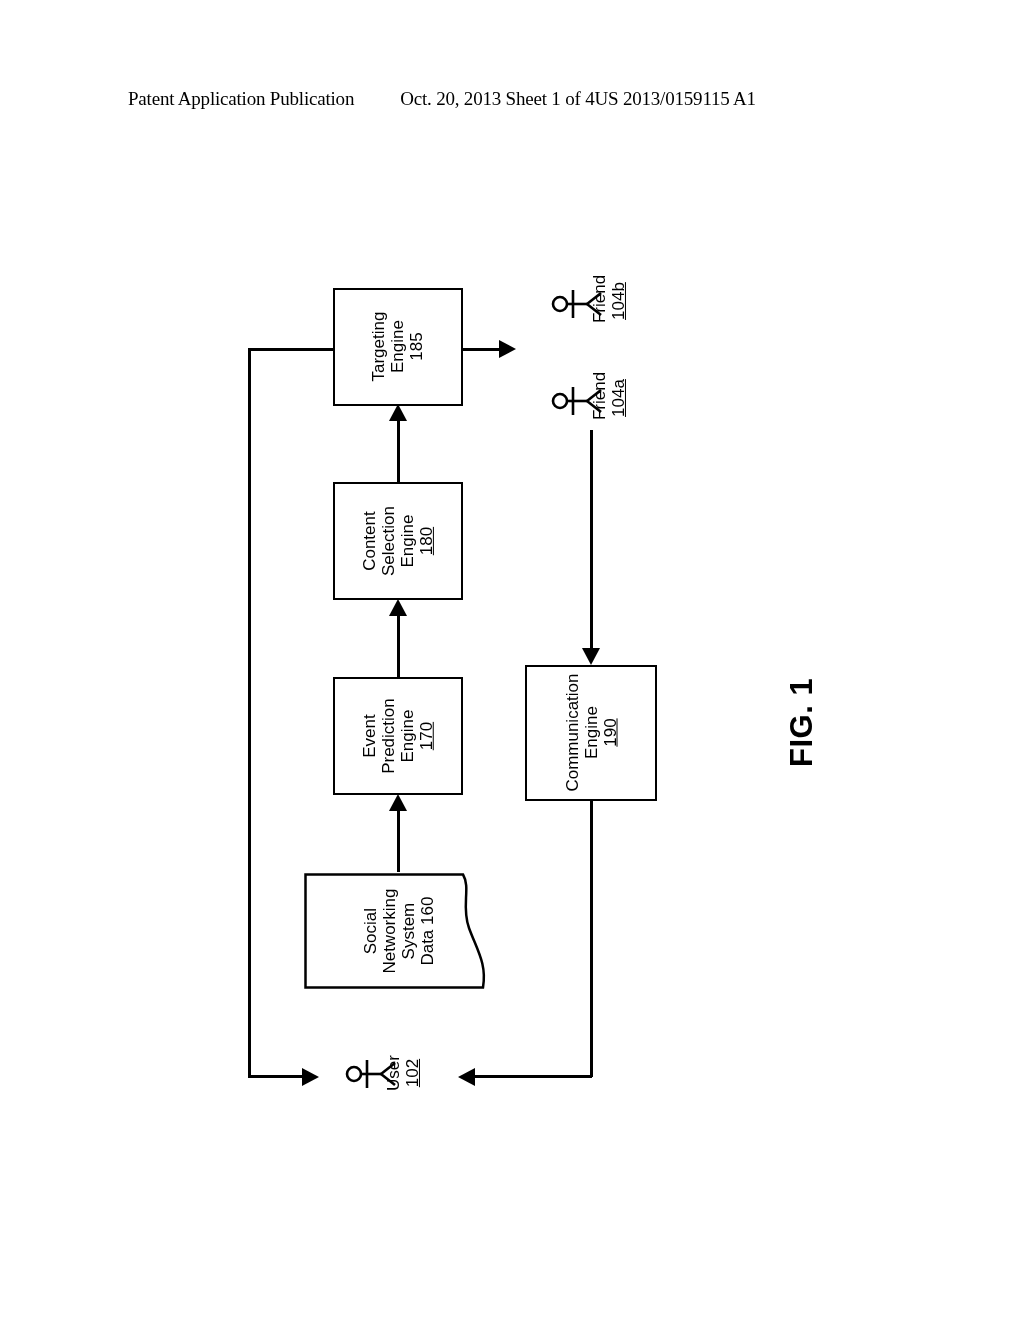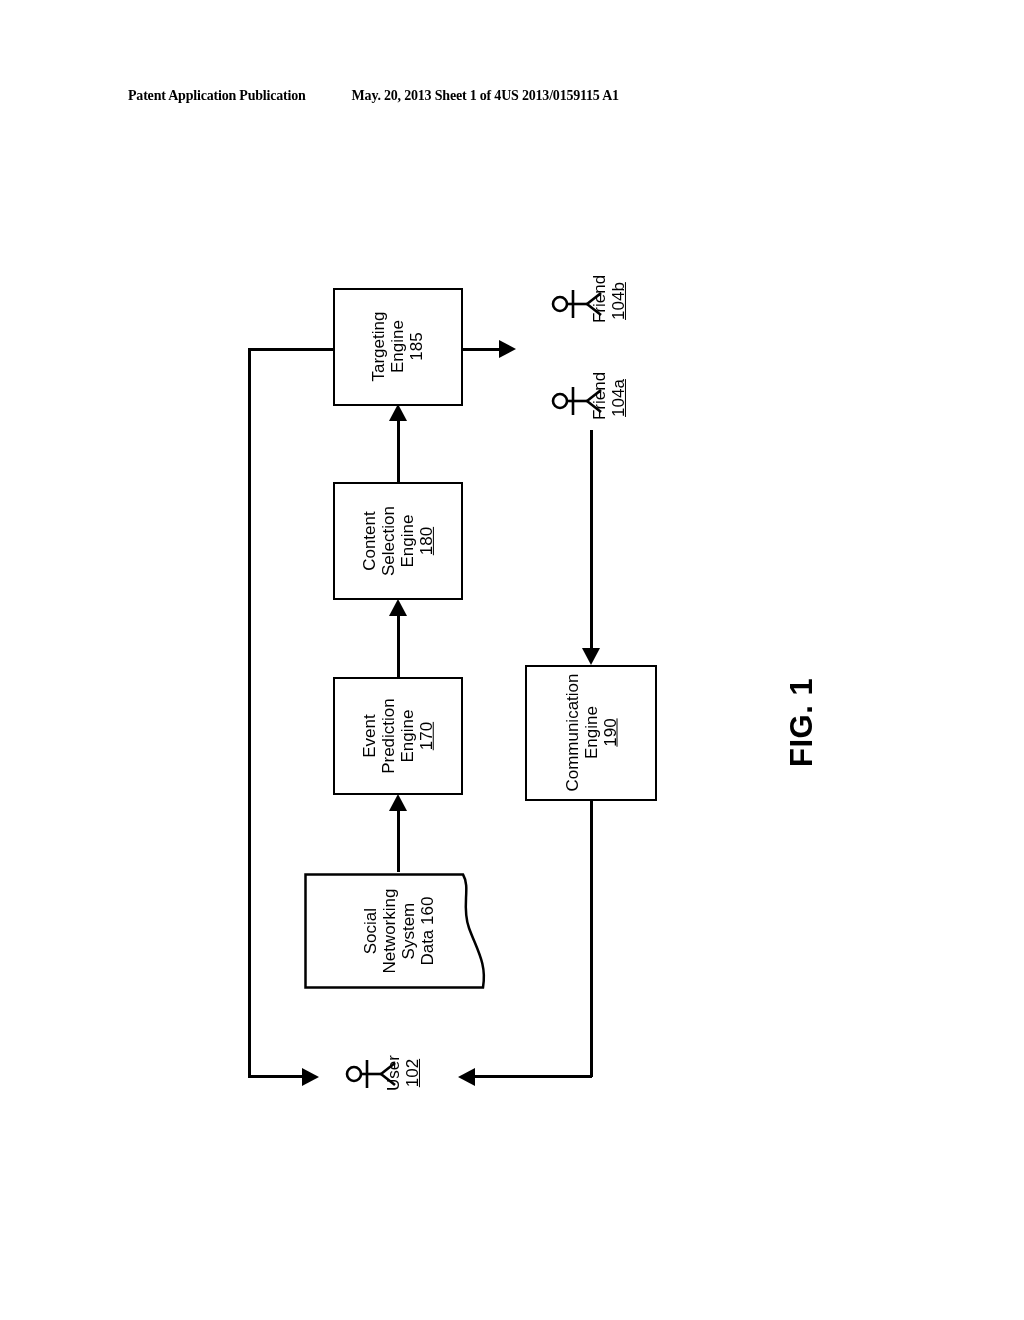--- a/index.html
+++ b/index.html
@@ -17,22 +17,22 @@
   }
 
   
   .pub-header {
     position: absolute;
     top: 88px;
     left: 128px;
     width: 768px;
     height: 26px;
     font-family: "Liberation Serif", serif;
-    font-weight: bold;
-    font-size: 14px;
+    font-weight: normal;
+    font-size: 19px;
     color: #000;
     display: flex;
     align-items: baseline;
     white-space: nowrap;
     letter-spacing: -0.2px;
   }
   .hdr-left   { }
   .hdr-mid    { margin-left: 46px; }
   .hdr-right  { }
 
@@ -141,21 +141,21 @@
     letter-spacing: 0.5px;
   }
 </style>
 </head>
 <body>
 
 <div id="page">
 
   <div class="pub-header">
     <span class="hdr-left">Patent Application Publication</span>
-    <span class="hdr-mid">May. 20, 2013  Sheet 1 of 4</span>
+    <span class="hdr-mid">Oct. 20, 2013  Sheet 1 of 4</span>
     <span class="hdr-right">US 2013/0159115 A1</span>
   </div>
 
   <div class="ln ln-h" style="left:463px; top:348px; width:40px;"></div>
   <div class="arrow right" style="left:499px; top:340px;"></div>
 
   <div class="ln ln-h" style="left:248px; top:348px; width:85px;"></div>
   <div class="ln ln-v" style="left:248px; top:348px; height:729px;"></div>
   <div class="ln ln-h" style="left:248px; top:1075px; width:58px;"></div>
   <div class="arrow right" style="left:302px; top:1068px;"></div>

